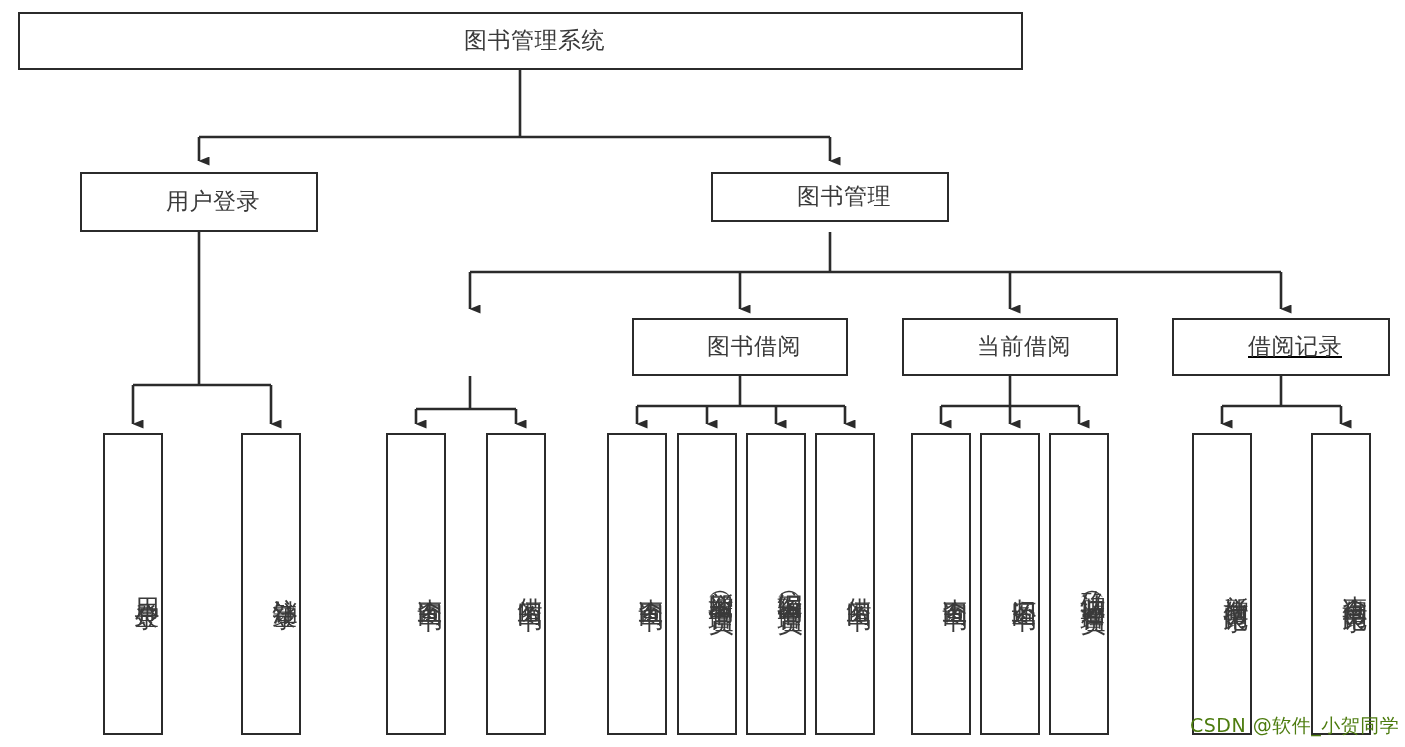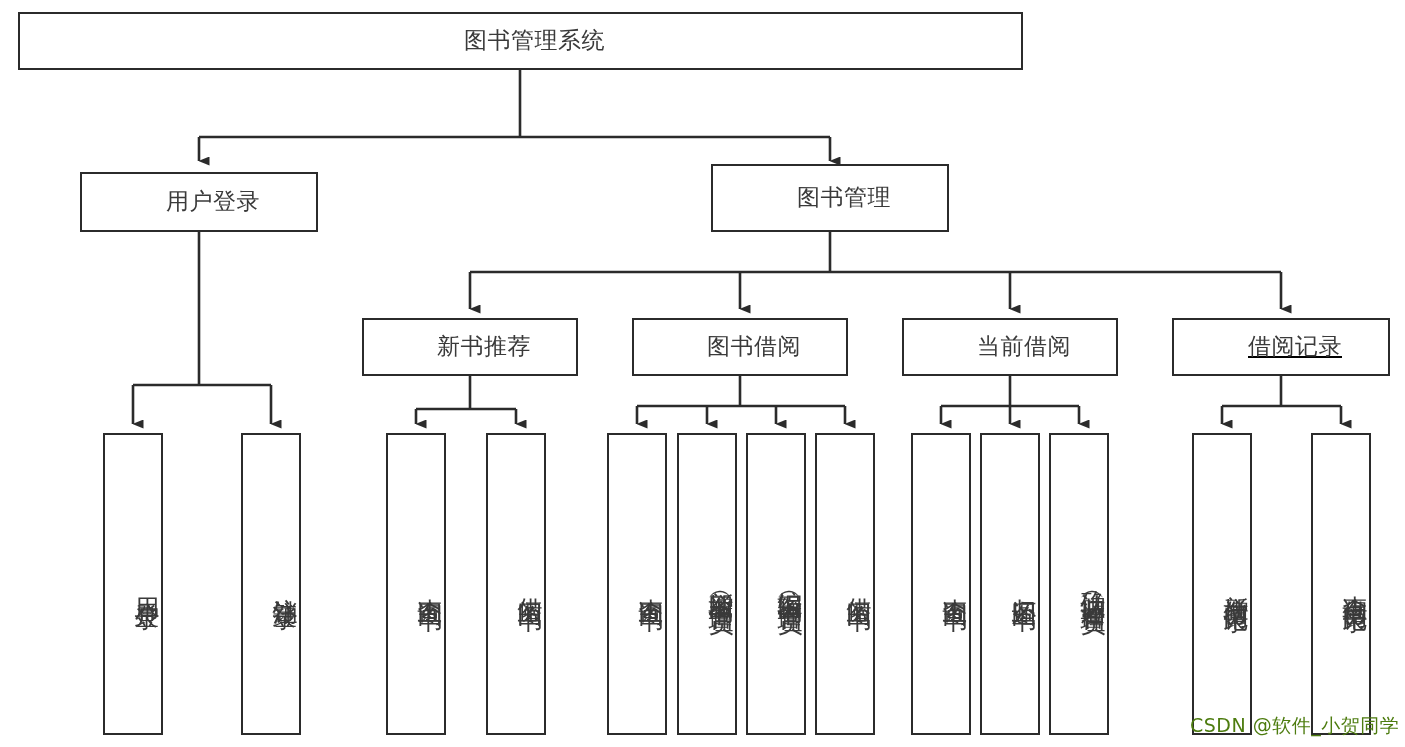--- a/index.html
+++ b/index.html
@@ -116,27 +116,24 @@
   </svg>
 
   <div class="node-box" style="left:18px; top:12px; width:1005px; height:58px;">
     <span class="node-label">图书管理系统</span>
   </div>
 
   <div class="node-box" style="left:80px; top:172px; width:238px; height:60px;">
     <span class="node-label">用户登录</span>
   </div>
 
-  <div class="node-box" style="left:711px; top:164px; width:238px; height:68px;">
+  <div class="node-box" style="left:711px; top:172px; width:238px; height:50px;">
     <span class="node-label">图书管理</span>
   </div>
 
-  <div class="node-box" style="left:362px; top:318px; width:216px; height:58px;">
-    <span class="node-label">新书推荐</span>
-  </div>
 
   <div class="node-box" style="left:902px; top:318px; width:216px; height:58px;">
     <span class="node-label">当前借阅</span>
   </div>
 
   <div class="node-box" style="left:632px; top:318px; width:216px; height:58px;">
     <span class="node-label">图书借阅</span>
   </div>
 
   <div class="node-box" style="left:1172px; top:318px; width:218px; height:58px;text-decoration:underline;">

